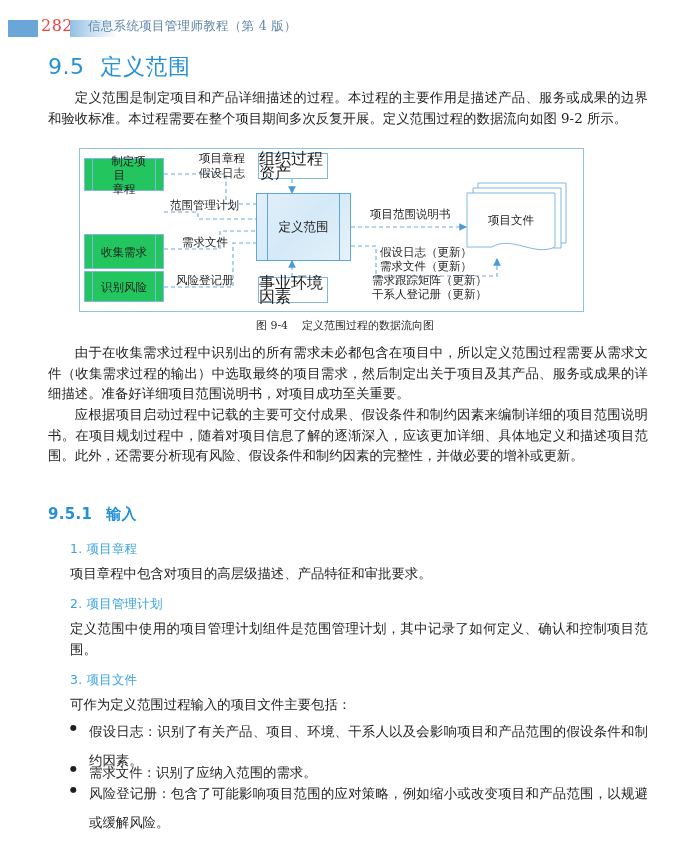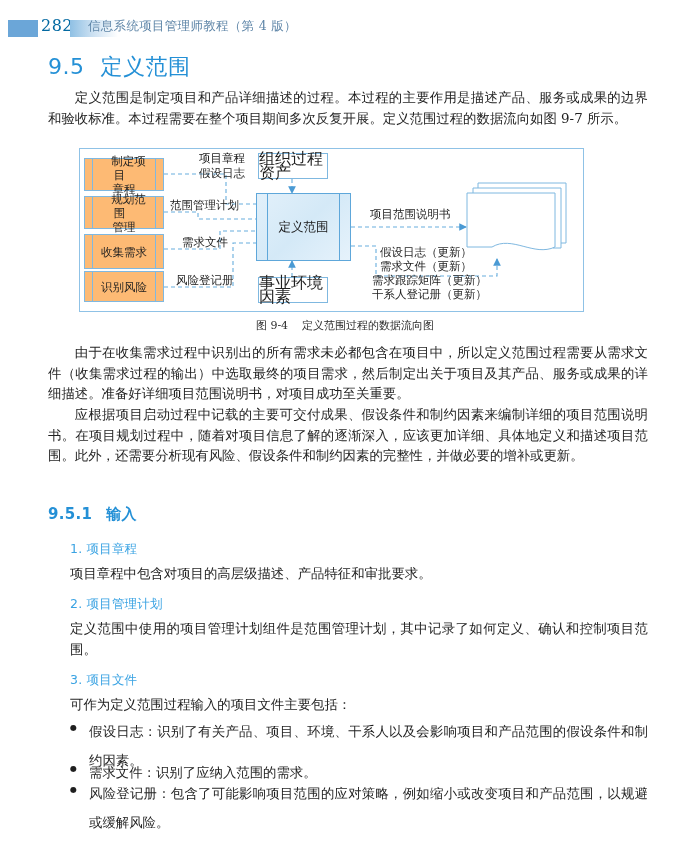--- a/index.html
+++ b/index.html
@@ -31,21 +31,21 @@
     width: 30px;
     height: 17px;
     background: #6ba6d8;
   }
   .hdr-folio {
     position: absolute;
     left: 41px;
     top: -2px;
     font-family: "DejaVu Serif", "Liberation Serif", serif;
     font-size: 16px;
-    color: #0369a1;
+    color: #ef4444;
     letter-spacing: 0.5px;
   }
   .hdr-bar-grad {
     position: absolute;
     left: 70px;
     top: 2px;
     width: 48px;
     height: 17px;
     background: linear-gradient(to right, #8fc0e4 0%, #c9dff1 45%, #ffffff 100%);
   }
@@ -102,21 +102,21 @@
     text-align: center;
     font-size: 11px;
     color: #2b2b2b;
   }
   .fig-caption .cap-num { margin-right: 14px; }
 
   
   .proc-box {
     position: absolute;
     border: 1px solid #7fb8e0;
-    background: #fdba74;
+    background: #22c55e;
     box-sizing: border-box;
     font-size: 11.5px;
     line-height: 14px;
     color: #1f1f1f;
     text-align: center;
     display: flex;
     align-items: center;
     justify-content: center;
   }
   .proc-box::before,
@@ -233,21 +233,21 @@
   <div class="hdr-bar-solid"></div>
   <div class="hdr-folio">282</div>
   <div class="hdr-bar-grad"></div>
   <div class="hdr-title">信息系统项目管理师教程（第 4 版）</div>
 </div>
 
 <div class="sec-heading">
   <span class="num">9.5</span><span>定义范围</span>
 </div>
 
-<div class="para indent" style="top:88px;">定义范围是制定项目和产品详细描述的过程。本过程的主要作用是描述产品、服务或成果的边界和验收标准。本过程需要在整个项目期间多次反复开展。定义范围过程的数据流向如图 9-7 所示。</div>
+<div class="para indent" style="top:88px;">定义范围是制定项目和产品详细描述的过程。本过程的主要作用是描述产品、服务或成果的边界和验收标准。本过程需要在整个项目期间多次反复开展。定义范围过程的数据流向如图 9-2 所示。</div>
 
 <div class="figure-frame">
 
   <svg width="503" height="162" style="position:absolute;left:0;top:0;">
     <defs>
       <marker id="ah" viewBox="0 0 8 8" refX="7" refY="4" markerWidth="7" markerHeight="7" orient="auto">
         <path d="M0,0 L8,4 L0,8 z" fill="#4a9ad4"></path>
       </marker>
       <marker id="ahd" viewBox="0 0 8 8" refX="7" refY="4" markerWidth="7" markerHeight="7" orient="auto">
         <path d="M0,0 L8,4 L0,8 z" fill="#4a9ad4"></path>
@@ -269,23 +269,20 @@
 
       <path d="M271,78 L386,78" marker-end="url(#ah)"></path>
 
       <path d="M271,97 L296,97 L296,127 L417,127 L417,110" marker-end="url(#ah)"></path>
     </g>
   </svg>
 
   <div class="proc-box" style="left:4px;  top:9px;  width:80px; height:33px;">
     <span><span>制定项目</span><br><span>章程</span></span>
   </div>
-  <div class="proc-box" style="left:4px;  top:47px; width:80px; height:33px;">
-    <span><span>规划范围</span><br><span>管理</span></span>
-  </div>
   <div class="proc-box" style="left:4px;  top:85px; width:80px; height:35px;">
     <span>收集需求</span>
   </div>
   <div class="proc-box" style="left:4px;  top:122px; width:80px; height:31px;">
     <span>识别风险</span>
   </div>
 
   <div class="flow-label center" style="left:94px; top:2px; width:96px;">
     <div>项目章程</div>
     <div>假设日志</div>
@@ -306,20 +303,21 @@
   </div>
 
   <div class="flow-label" style="left:290px; top:58px;">项目范围说明书</div>
 
   <div class="doc-stack" style="left:382px; top:24px; width:110px; height:88px;">
     <svg width="110" height="88">
       <path d="M16,10 L104,10 L104,70 L96,70 L96,16 L16,16 Z" fill="#ffffff" stroke="#7fb8e0" stroke-width="1"></path>
       <path d="M11,15 L99,15 L99,75 L91,75 L91,21 L11,21 Z" fill="#ffffff" stroke="#7fb8e0" stroke-width="1"></path>
       <path d="M5,20 L93,20 L93,74 C72,84 50,62 30,74 L5,74 Z" fill="#ffffff" stroke="#7fb8e0" stroke-width="1"></path>
     </svg>
+    <div style="position:absolute;left:5px;top:20px;width:88px;height:54px;display:flex;align-items:center;justify-content:center;font-size:11.5px;color:#1f1f1f;">项目文件</div>
   </div>
 
   <div class="flow-label" style="left:300px; top:96px;">假设日志（更新）</div>
   <div class="flow-label" style="left:300px; top:110px;">需求文件（更新）</div>
   <div class="flow-label" style="left:292px; top:124px;text-align:center;">需求跟踪矩阵（更新）</div>
   <div class="flow-label" style="left:292px; top:138px;">干系人登记册（更新）</div>
 </div>
 
 <div class="fig-caption">
   <span class="cap-num">图 9-4</span><span>定义范围过程的数据流向图</span>

